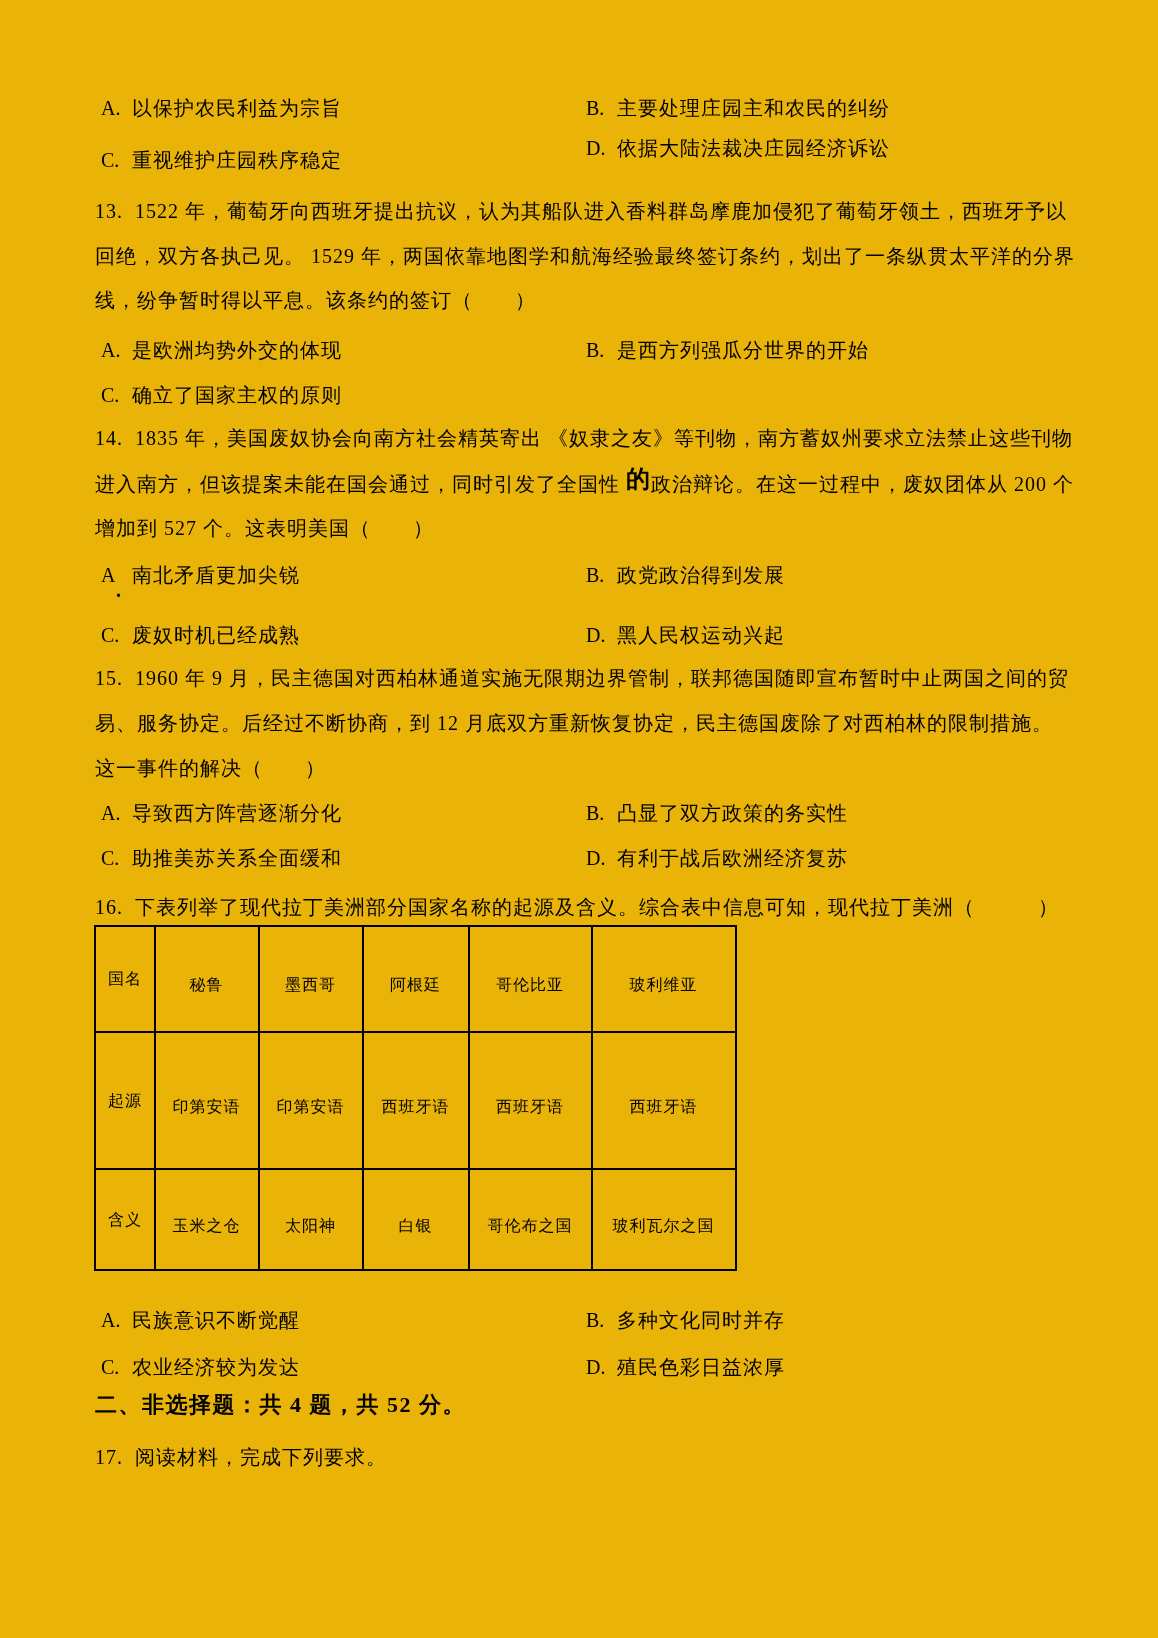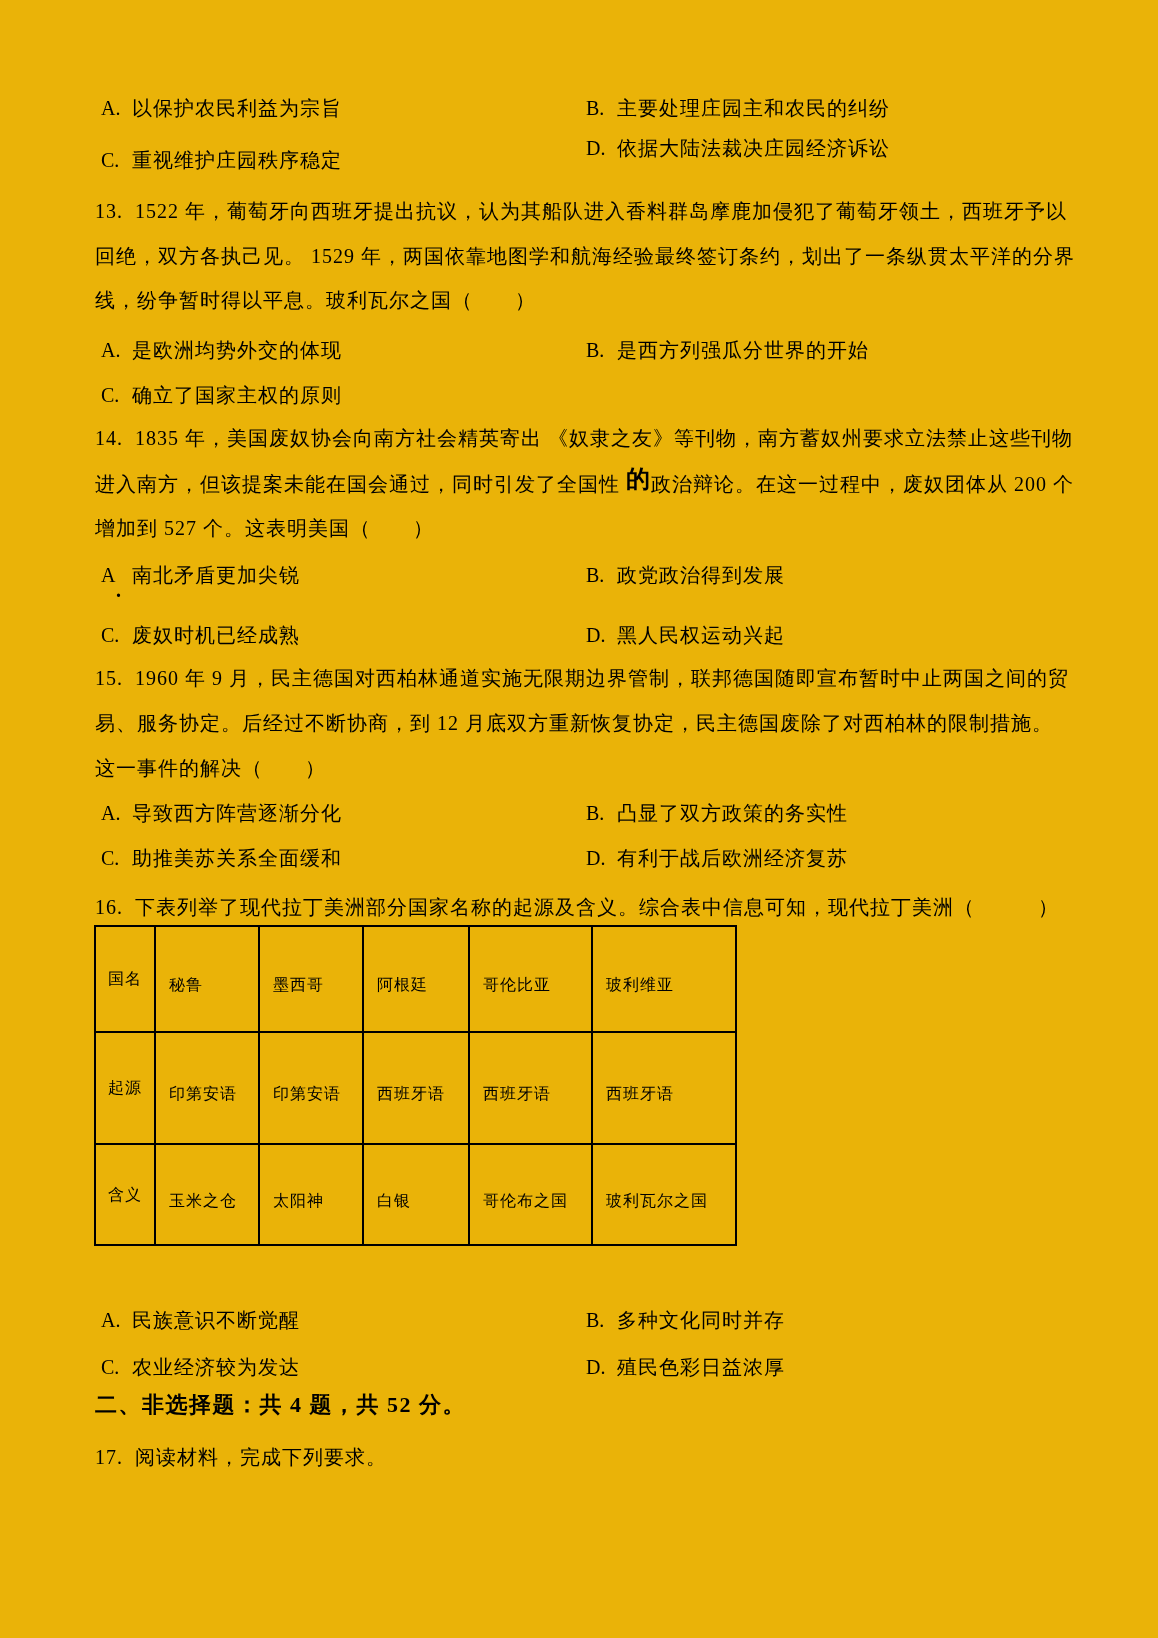--- a/index.html
+++ b/index.html
@@ -61,42 +61,43 @@
     font-size: 16px;
     letter-spacing: 1px;
   }
   table.country-table td {
     border: 2px solid #000000;
     vertical-align: middle;
     line-height: 46px;
     padding: 16px 14px 4px 13px;
     word-break: break-all;
     overflow: hidden;
+    text-align: center;
   }
   table.country-table td.rowhead {
     text-align: center;
     padding: 4px 9px;
   }
   tr.r1 { height: 106px; }
-  tr.r2 { height: 112px; }
+  tr.r2 { height: 137px; }
   tr.r3 { height: 101px; }
 </style>
 </head>
 <body>
 
 <div class="page">
 
   <div class="line opt left-col" style="top:93px"><span class="lab">A.</span><span>以保护农民利益为宗旨</span></div>
   <div class="line opt right-col" style="top:93px"><span class="lab">B.</span><span>主要处理庄园主和农民的纠纷</span></div>
   <div class="line opt left-col" style="top:145px"><span class="lab">C.</span><span>重视维护庄园秩序稳定</span></div>
   <div class="line opt right-col" style="top:133px"><span class="lab">D.</span><span>依据大陆法裁决庄园经济诉讼</span></div>
 
   <div class="line qline" style="top:196px">13.  1522 年，葡萄牙向西班牙提出抗议，认为其船队进入香料群岛摩鹿加侵犯了葡萄牙领土，西班牙予以</div>
   <div class="line qline" style="top:241px">回绝，双方各执己见。 1529 年，两国依靠地图学和航海经验最终签订条约，划出了一条纵贯太平洋的分界</div>
-  <div class="line qline" style="top:285px">线，纷争暂时得以平息。玻利瓦尔之国（　　）</div>
+  <div class="line qline" style="top:285px">线，纷争暂时得以平息。该条约的签订（　　）</div>
   <div class="line opt left-col" style="top:335px"><span class="lab">A.</span><span>是欧洲均势外交的体现</span></div>
   <div class="line opt right-col" style="top:335px"><span class="lab">B.</span><span>是西方列强瓜分世界的开始</span></div>
   <div class="line opt left-col" style="top:380px"><span class="lab">C.</span><span>确立了国家主权的原则</span></div>
 
   <div class="line qline" style="top:423px">14.  1835 年，美国废奴协会向南方社会精英寄出 《奴隶之友》等刊物，南方蓄奴州要求立法禁止这些刊物</div>
   <div class="line qline" style="top:468px"><span>进入南方，但该提案未能在国会通过，同时引发了全国性 </span><span class="bold-de">的</span><span>政治辩论。在这一过程中，废奴团体从 200 个</span></div>
   <div class="line qline" style="top:513px">增加到 527 个。这表明美国（　　）</div>
   <div class="line opt left-col" style="top:560px"><span class="lab">A</span><span>南北矛盾更加尖锐</span></div>
   <div class="line opt right-col" style="top:560px"><span class="lab">B.</span><span>政党政治得到发展</span></div>
   <div class="stray-dot">.</div>

